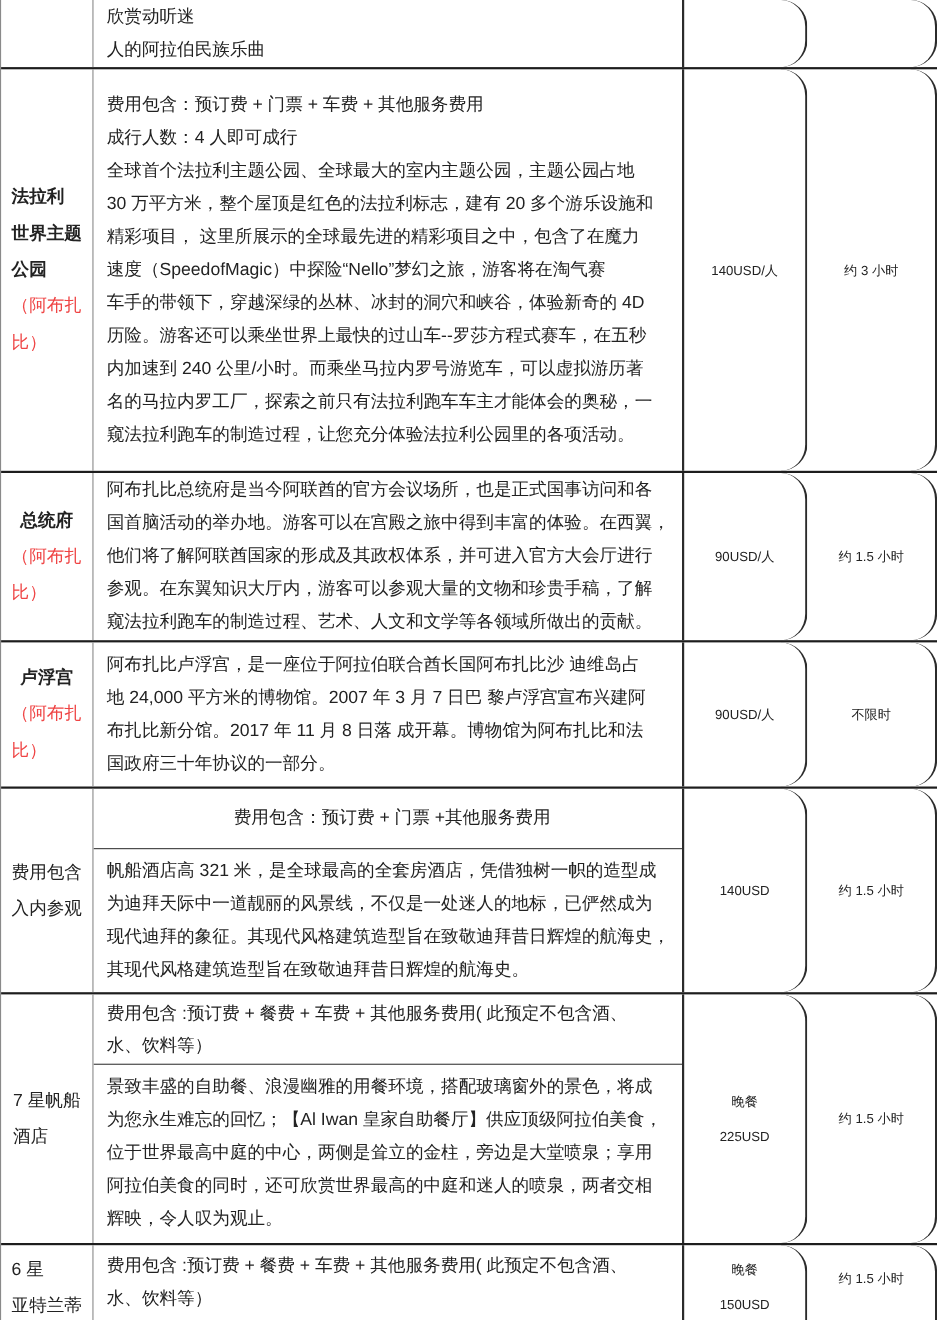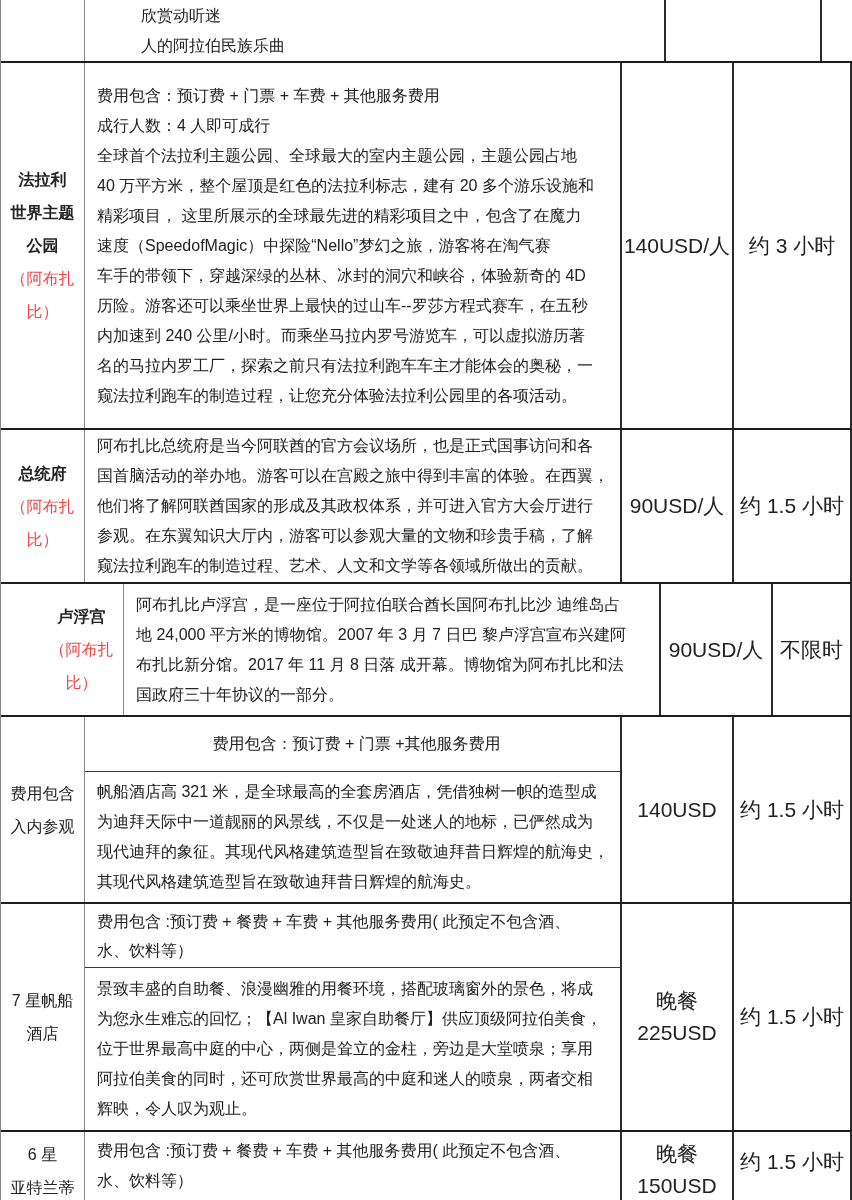--- a/index.html
+++ b/index.html
@@ -17,42 +17,42 @@
   }
   .sec:last-child{border-bottom:none;}
   .cell{
     box-sizing:border-box;
     border-right:2px solid #2b2b2b;
     display:flex;flex-direction:column;justify-content:center;
     overflow:hidden;
   }
   .cell.name{
     border-right:1px solid #8a8a8a;
-    align-items:center;text-align:center;
+    align-items:center;
     font-size:16px;line-height:33px;
   }
   .cell.desc{padding:0;justify-content:stretch;}
   .cell.price,.cell.dur{
     align-items:center;text-align:center;
-    font-size:21px;line-height:32px;
+    font-size:12px;line-height:32px;border-radius:24px;
   }
   .subrow{
     display:flex;flex-direction:column;justify-content:center;
     padding-left:12px;padding-right:4px;
     font-size:16px;line-height:30px;
     box-sizing:border-box;
   }
   .subrow.grow{flex:1 1 auto;}
   .subrow + .subrow{border-top:1px solid #3a3a3a;}
   .sec-bold .name-black{font-weight:bold;}
   .name-blue{color:#ef4444;}
-  .h-intro{height:63px;gap:44px;}
+  .h-intro{height:63px;}
   .h-ferrari{height:367px;}
   .h-palace{height:154px;}
-  .h-louvre{height:133px;padding-left:39px;}
+  .h-louvre{height:133px;}
   .h-burj1{height:187px;}
   .h-burj2{height:228px;}
   .h-atlantis{height:140px;}
   .sub-fee-1{flex:0 0 54px;text-align:center;}
   .sub-fee-2{flex:0 0 63px;line-height:29px;}
   
   .top-align{justify-content:flex-start;}
   .pt6{padding-top:6px;}
   .pt4{padding-top:4px;}
   .pt14{padding-top:14px;}
@@ -84,21 +84,21 @@
       <div class="name-blue">
           <div class="tline">（阿布扎</div>
           <div class="tline">比）</div>
         </div>
     </div>
     <div class="cell desc">
       <div class="subrow grow">
           <div class="tline">费用包含：预订费 + 门票 + 车费 + 其他服务费用</div>
           <div class="tline">成行人数：4 人即可成行</div>
           <div class="tline">全球首个法拉利主题公园、全球最大的室内主题公园，主题公园占地</div>
-          <div class="tline">40 万平方米，整个屋顶是红色的法拉利标志，建有 20 多个游乐设施和</div>
+          <div class="tline">30 万平方米，整个屋顶是红色的法拉利标志，建有 20 多个游乐设施和</div>
           <div class="tline">精彩项目， 这里所展示的全球最先进的精彩项目之中，包含了在魔力</div>
           <div class="tline">速度（SpeedofMagic）中探险“Nello”梦幻之旅，游客将在淘气赛</div>
           <div class="tline">车手的带领下，穿越深绿的丛林、冰封的洞穴和峡谷，体验新奇的 4D</div>
           <div class="tline">历险。游客还可以乘坐世界上最快的过山车--罗莎方程式赛车，在五秒</div>
           <div class="tline">内加速到 240 公里/小时。而乘坐马拉内罗号游览车，可以虚拟游历著</div>
           <div class="tline">名的马拉内罗工厂，探索之前只有法拉利跑车车主才能体会的奥秘，一</div>
           <div class="tline">窥法拉利跑车的制造过程，让您充分体验法拉利公园里的各项活动。</div>
         </div>
     </div>
     <div class="cell price">

